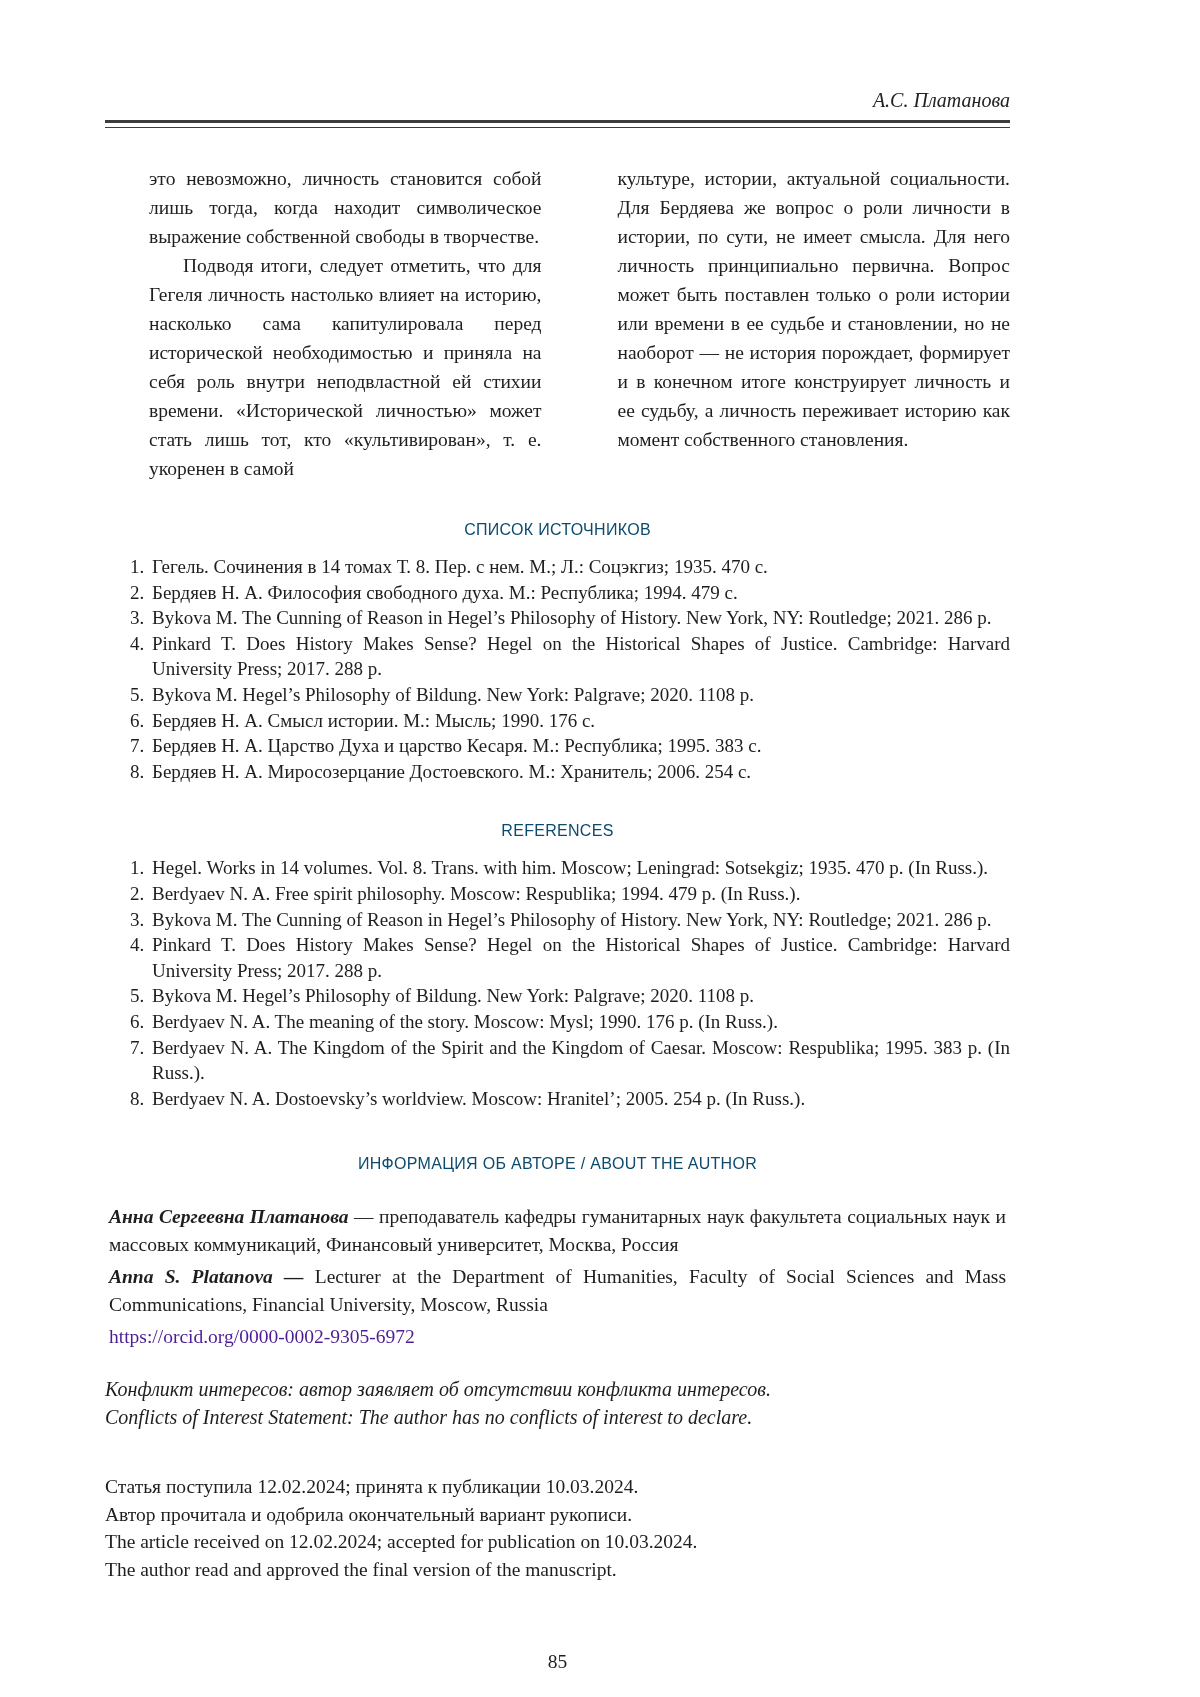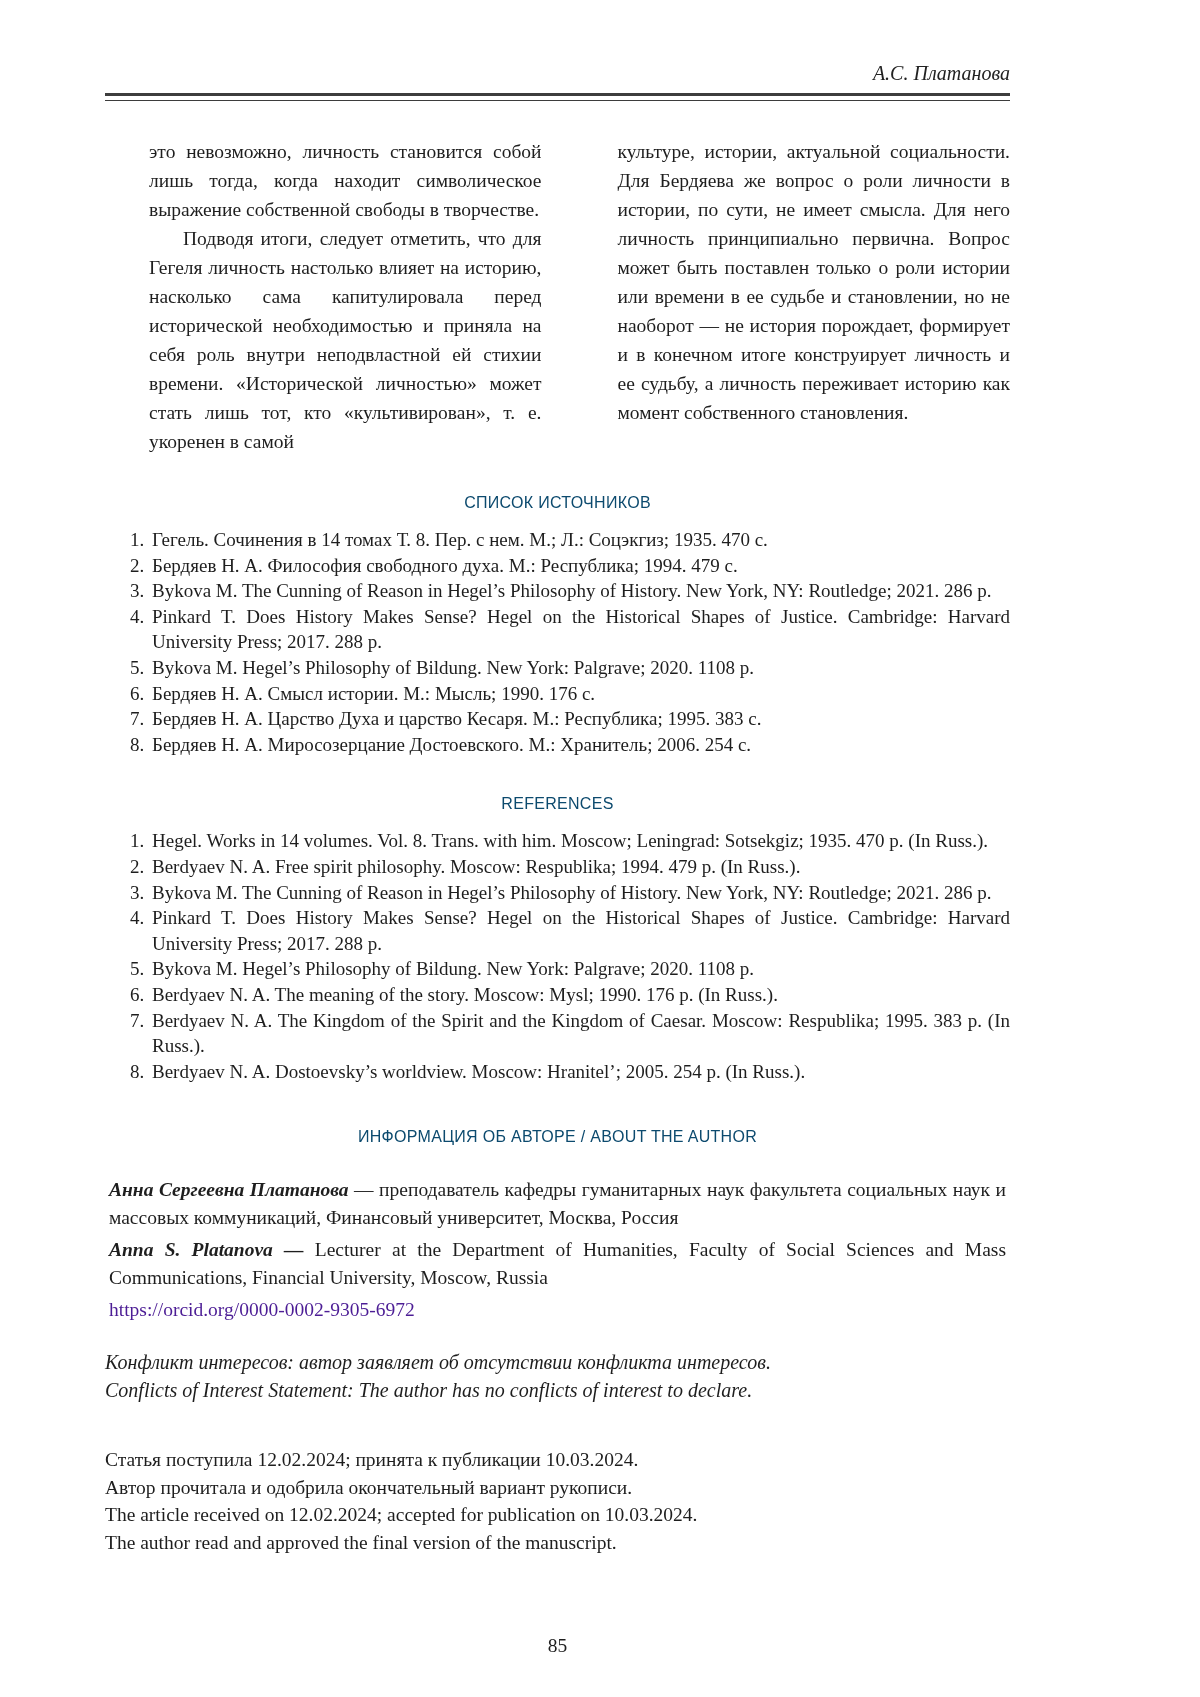--- a/index.html
+++ b/index.html
@@ -6,21 +6,21 @@
     margin: 0;
     padding: 0;
     background: #ffffff;
   }
   .page {
     position: relative;
     width: 1200px;
     height: 1697px;
     background: #ffffff;
     box-sizing: border-box;
-    padding: 62px 190px 0 105px;
+    padding: 89px 190px 0 105px;
     font-family: "Liberation Serif", "DejaVu Serif", serif;
     color: #1e1e1e;
     overflow: hidden;
   }
   
   .running-head {
     text-align: right;
     font-style: italic;
     font-size: 20px;
     line-height: 22px;
@@ -84,21 +84,21 @@
   .conflicts p, .dates p { margin: 0; }
   .dates {
     margin-top: 42px;
     font-size: 19.5px;
     line-height: 27.5px;
   }
   
   .page-number {
     position: absolute;
     left: 105px;
-    bottom: 40px;
+    bottom: 24px;
     width: 905px;
     text-align: center;
     font-size: 19.5px;
     color: #1e1e1e;
   }
 </style>
 </head>
 <body>
 
 <div class="page">

